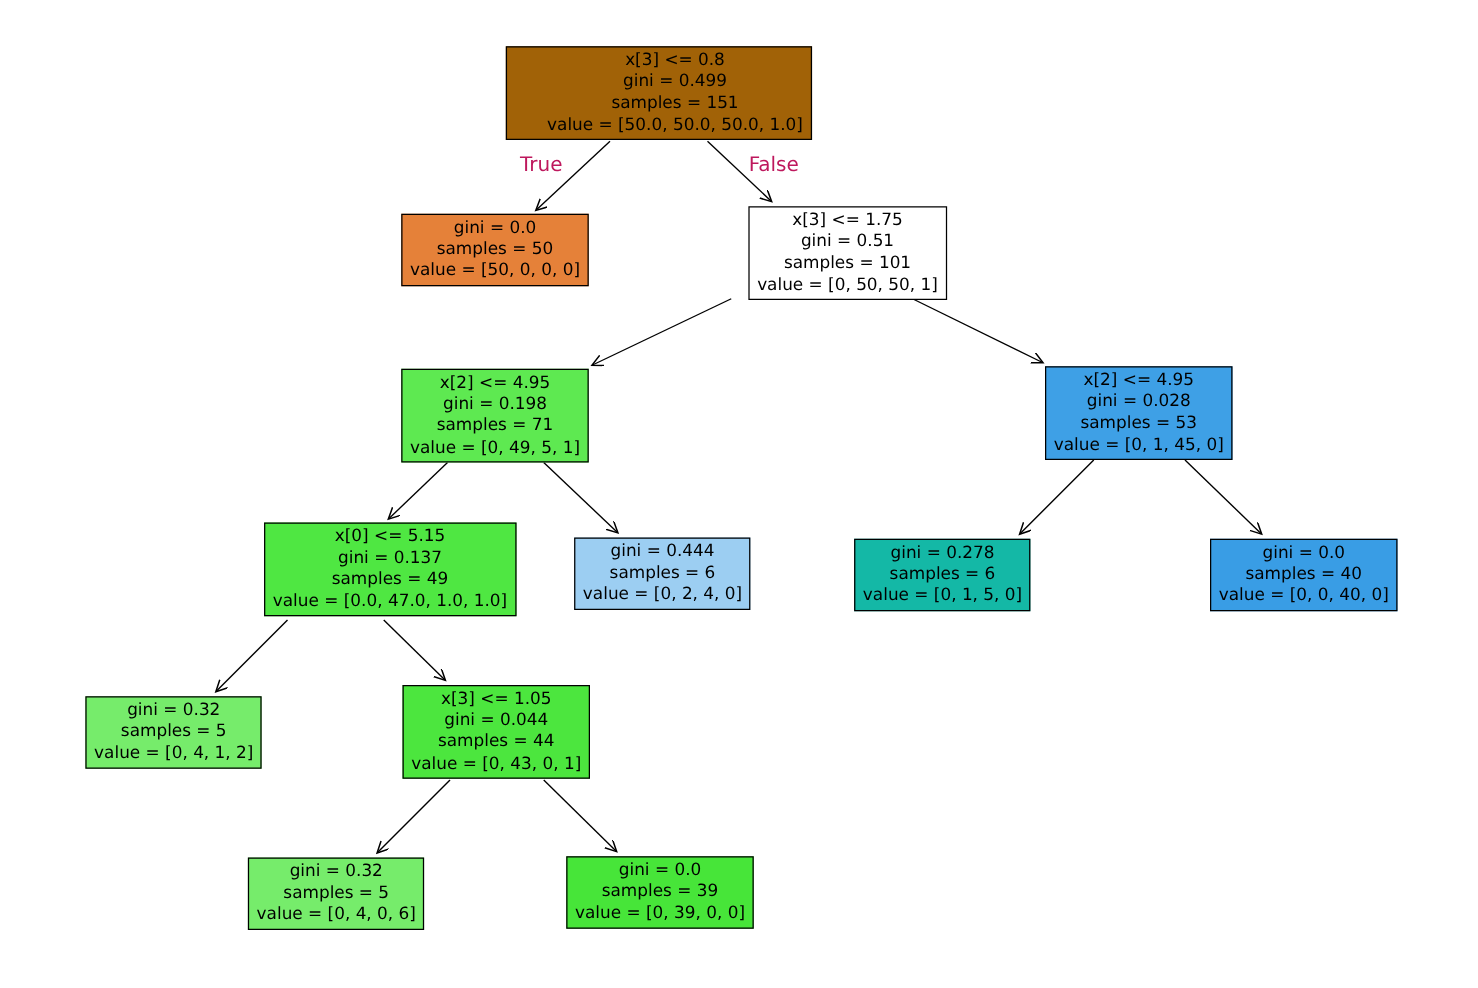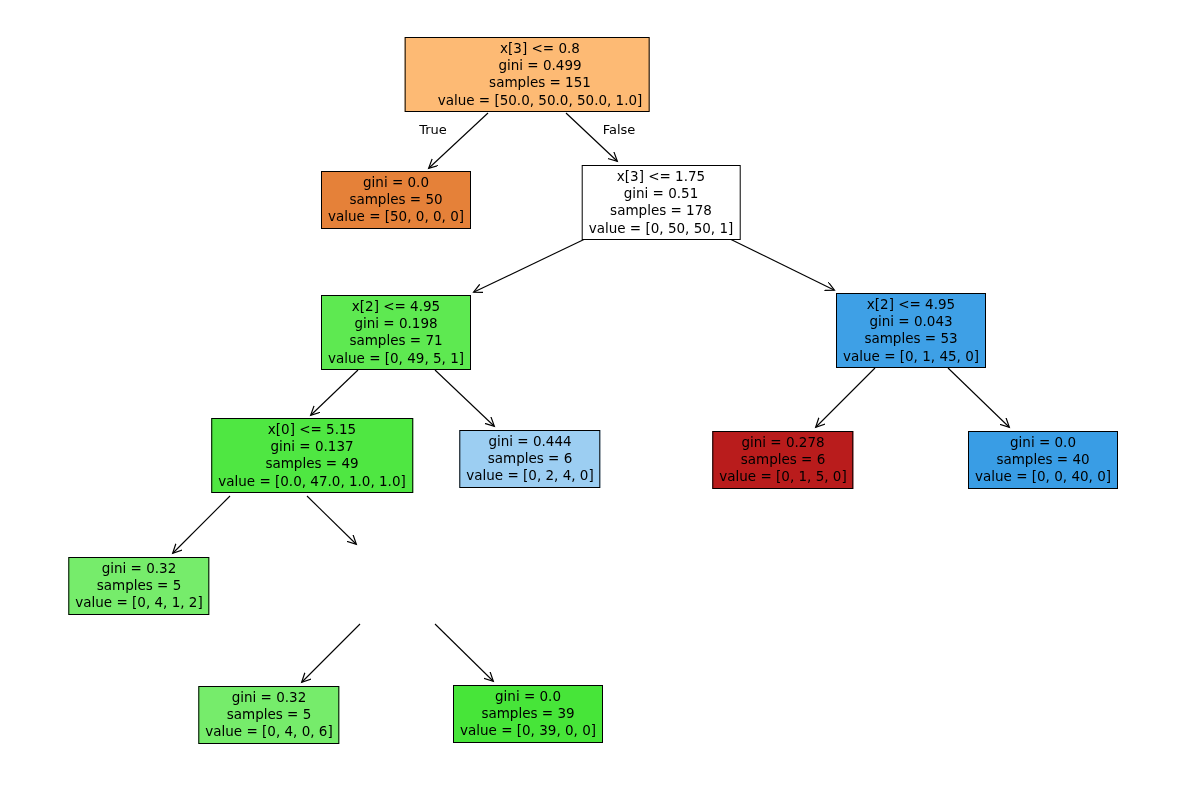--- a/index.html
+++ b/index.html
@@ -20,22 +20,22 @@
     font-size:13.5px;
     line-height:17.2px;
     color:#000000;
     padding:2px 6px;
     white-space:nowrap;
     box-sizing:border-box;
   }
   .edge-label{
     position:absolute;
     transform:translateX(-50%);
-    font-size:13px;
-    color:#000000;
+    font-size:16px;
+    color:#be185d;
     white-space:nowrap;
   }
 </style>
 </head>
 <body>
 
 <div class="stage">
 
   <svg class="edges" width="1182" height="790" viewBox="0 0 1182 790" xmlns="http://www.w3.org/2000/svg">
     <defs>
@@ -53,85 +53,91 @@
     <line x1="948" y1="368" x2="1009" y2="427" stroke="#000" stroke-width="1.1" marker-end="url(#arrow)"></line>
     <line x1="230" y1="496" x2="173" y2="553" stroke="#000" stroke-width="1.1" marker-end="url(#arrow)"></line>
     <line x1="307" y1="496" x2="356" y2="544" stroke="#000" stroke-width="1.1" marker-end="url(#arrow)"></line>
     <line x1="360" y1="624" x2="302" y2="682" stroke="#000" stroke-width="1.1" marker-end="url(#arrow)"></line>
     <line x1="435" y1="624" x2="493" y2="681" stroke="#000" stroke-width="1.1" marker-end="url(#arrow)"></line>
   </svg>
 
   <span class="edge-label" style="left:433px;top:122px;">True</span>
   <span class="edge-label" style="left:619px;top:122px;">False</span>
 
-  <div class="node" style="left: 527px; top: 37px; background-color: #fdba74; padding-left: 32px;">
+  <div class="node" style="left: 527px; top: 37px; background-color: #a16207; padding-left: 32px;">
     <div>x[3] &lt;= 0.8</div>
     <div>gini = 0.499</div>
     <div>samples = 151</div>
     <div>value = [50.0, 50.0, 50.0, 1.0]</div>
   </div>
 
   <div class="node" style="left: 396px; top: 171px; background-color: rgb(229, 129, 57);">
     <div>gini = 0.0</div>
     <div>samples = 50</div>
     <div>value = [50, 0, 0, 0]</div>
   </div>
 
-  <div class="node" style="left: 661px; top: 165px; background-color: rgb(255, 255, 255);">
+  <div class="node" style="left: 678px; top: 165px; background-color: rgb(255, 255, 255);">
     <div>x[3] &lt;= 1.75</div>
     <div>gini = 0.51</div>
-    <div>samples = 178</div>
+    <div>samples = 101</div>
     <div>value = [0, 50, 50, 1]</div>
   </div>
 
   <div class="node" style="left: 396px; top: 295px; background-color: rgb(94, 233, 81);">
     <div>x[2] &lt;= 4.95</div>
     <div>gini = 0.198</div>
     <div>samples = 71</div>
     <div>value = [0, 49, 5, 1]</div>
   </div>
 
   <div class="node" style="left: 911px; top: 293px; background-color: rgb(62, 160, 230);">
     <div>x[2] &lt;= 4.95</div>
-    <div>gini = 0.043</div>
+    <div>gini = 0.028</div>
     <div>samples = 53</div>
     <div>value = [0, 1, 45, 0]</div>
   </div>
 
   <div class="node" style="left: 268px; top: 418px; background-color: rgb(79, 231, 66); margin-left: 44px;">
     <div>x[0] &lt;= 5.15</div>
     <div>gini = 0.137</div>
     <div>samples = 49</div>
     <div>value = [0.0, 47.0, 1.0, 1.0]</div>
   </div>
 
   <div class="node" style="left: 530px; top: 430px; background-color: rgb(156, 206, 242);">
     <div>gini = 0.444</div>
     <div>samples = 6</div>
     <div>value = [0, 2, 4, 0]</div>
   </div>
 
-  <div class="node" style="left: 783px; top: 431px; background-color: #b91c1c;">
+  <div class="node" style="left: 754px; top: 431px; background-color: #14b8a6;">
     <div>gini = 0.278</div>
     <div>samples = 6</div>
     <div>value = [0, 1, 5, 0]</div>
   </div>
 
   <div class="node" style="left: 1043px; top: 431px; background-color: rgb(57, 157, 229);">
     <div>gini = 0.0</div>
     <div>samples = 40</div>
     <div>value = [0, 0, 40, 0]</div>
   </div>
 
   <div class="node" style="left: 139px; top: 557px; background-color: rgb(118, 236, 107);">
     <div>gini = 0.32</div>
     <div>samples = 5</div>
     <div>value = [0, 4, 1, 2]</div>
   </div>
 
+  <div class="node" style="left: 397px; top: 548px; background-color: rgb(76, 230, 62);">
+    <div>x[3] &lt;= 1.05</div>
+    <div>gini = 0.044</div>
+    <div>samples = 44</div>
+    <div>value = [0, 43, 0, 1]</div>
+  </div>
 
   <div class="node" style="left: 269px; top: 686px; background-color: rgb(118, 236, 107);">
     <div>gini = 0.32</div>
     <div>samples = 5</div>
     <div>value = [0, 4, 0, 6]</div>
   </div>
 
   <div class="node" style="left: 528px; top: 685px; background-color: rgb(71, 229, 57);">
     <div>gini = 0.0</div>
     <div>samples = 39</div>

